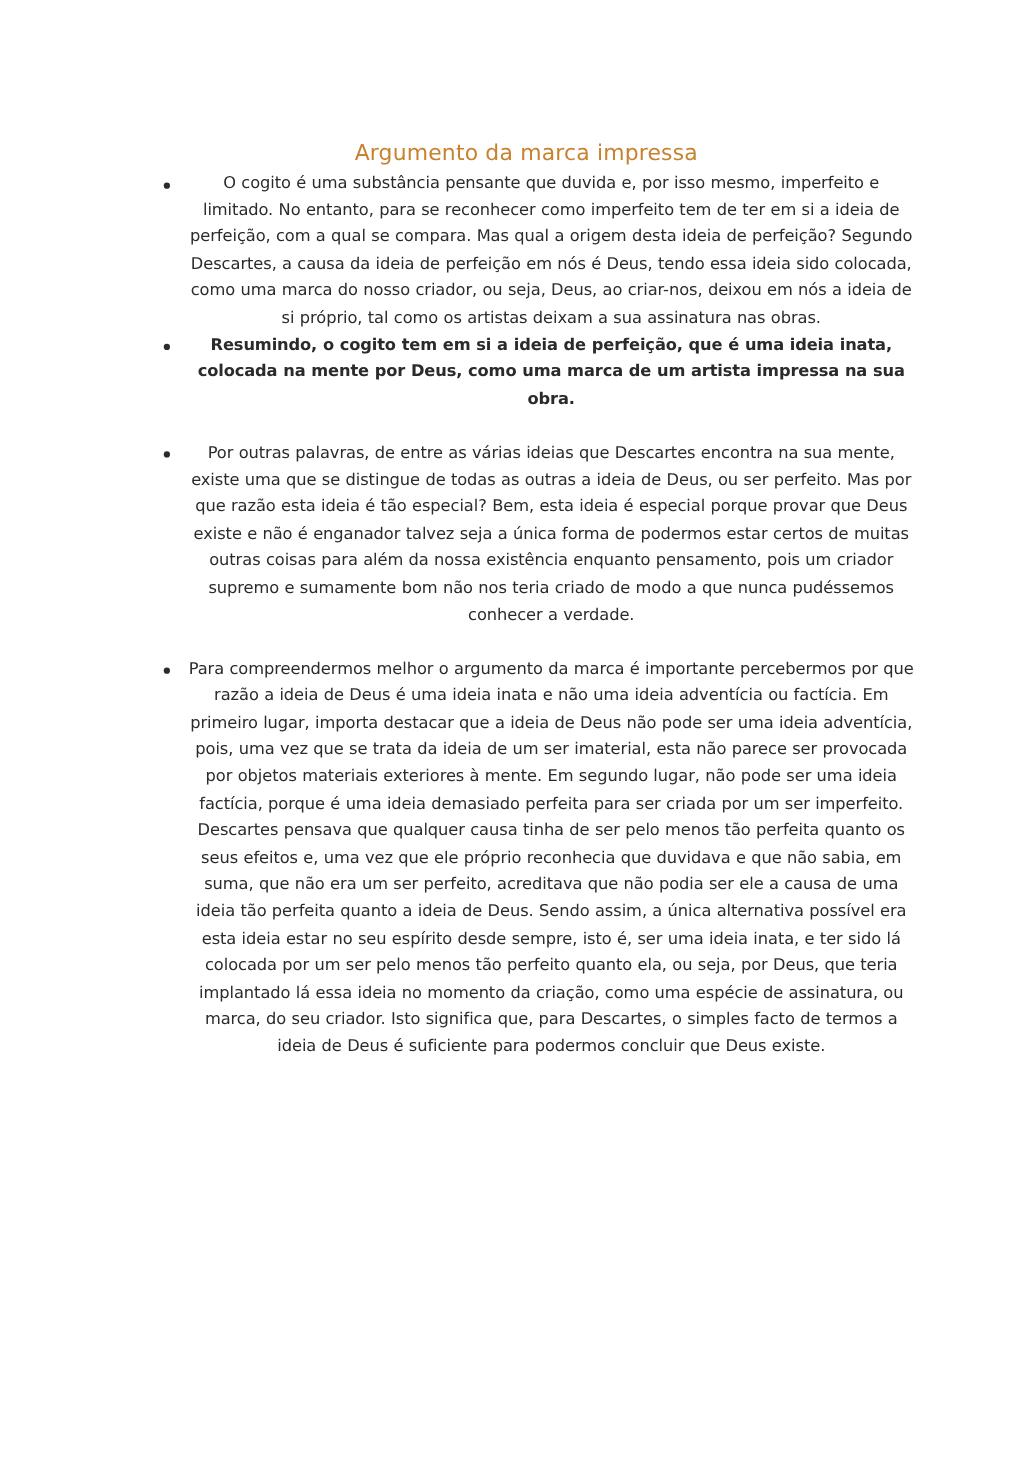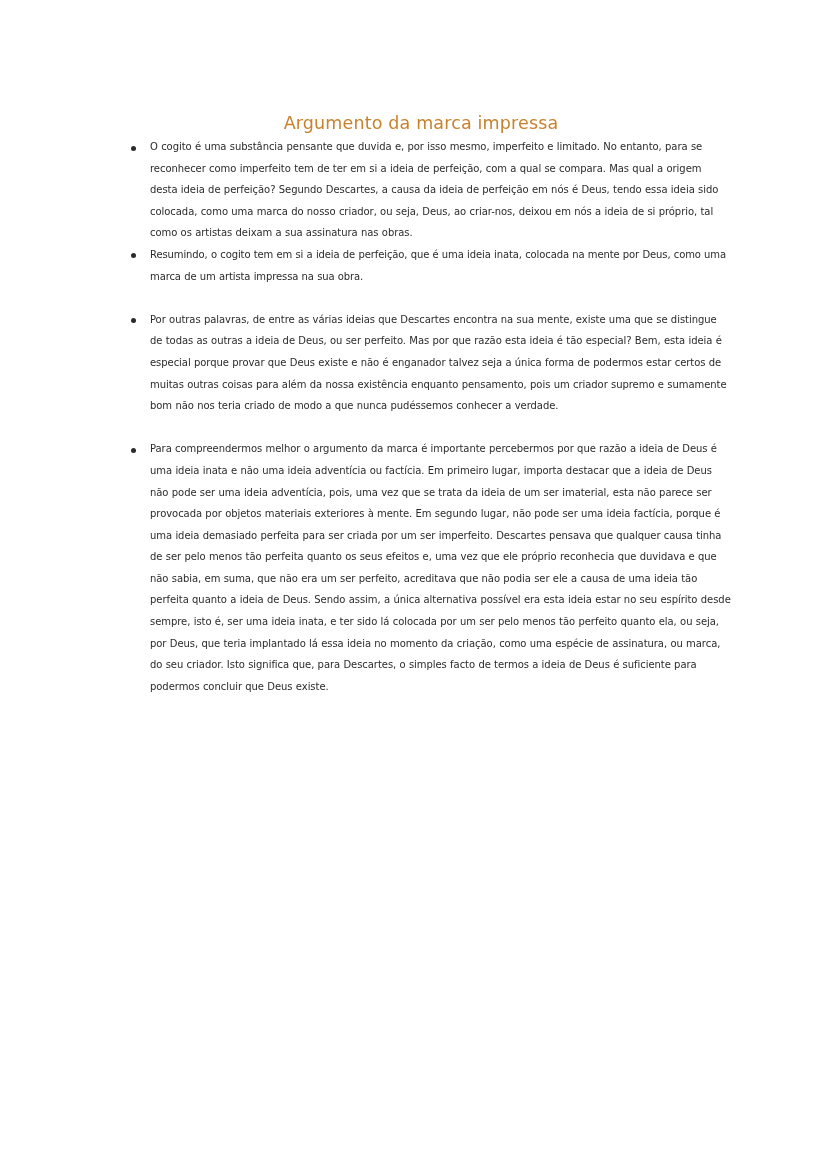--- a/index.html
+++ b/index.html
@@ -46,41 +46,41 @@
     list-style: none;
     margin: 0;
     padding: 0;
   }
 
   .bullet-item {
     position: relative;
     margin: 0;
     padding: 0 96px 0 150px;
     color: #2b2b2b;
-    font-size: 10px;
+    font-size: 13px;
     line-height: 21.6px;
     font-weight: 400;
     letter-spacing: -0.05px;
     word-spacing: 0.2px;
-    text-align: left;
+    text-align: center;
   }
 
   .bullet-item::before {
     content: "";
     position: absolute;
     left: 131px;
     top: 9.5px;
     width: 5px;
     height: 5px;
     border-radius: 50%;
     background: #2b2b2b;
   }
 
   .bullet-item.is-bold {
-    font-weight: 400;
+    font-weight: 700;
     letter-spacing: -0.1px;
   }
 
   .bullet-item.gap-before {
     margin-top: 21.6px;
   }
 
   .bullet-para {
     margin: 0;
     display: block;

